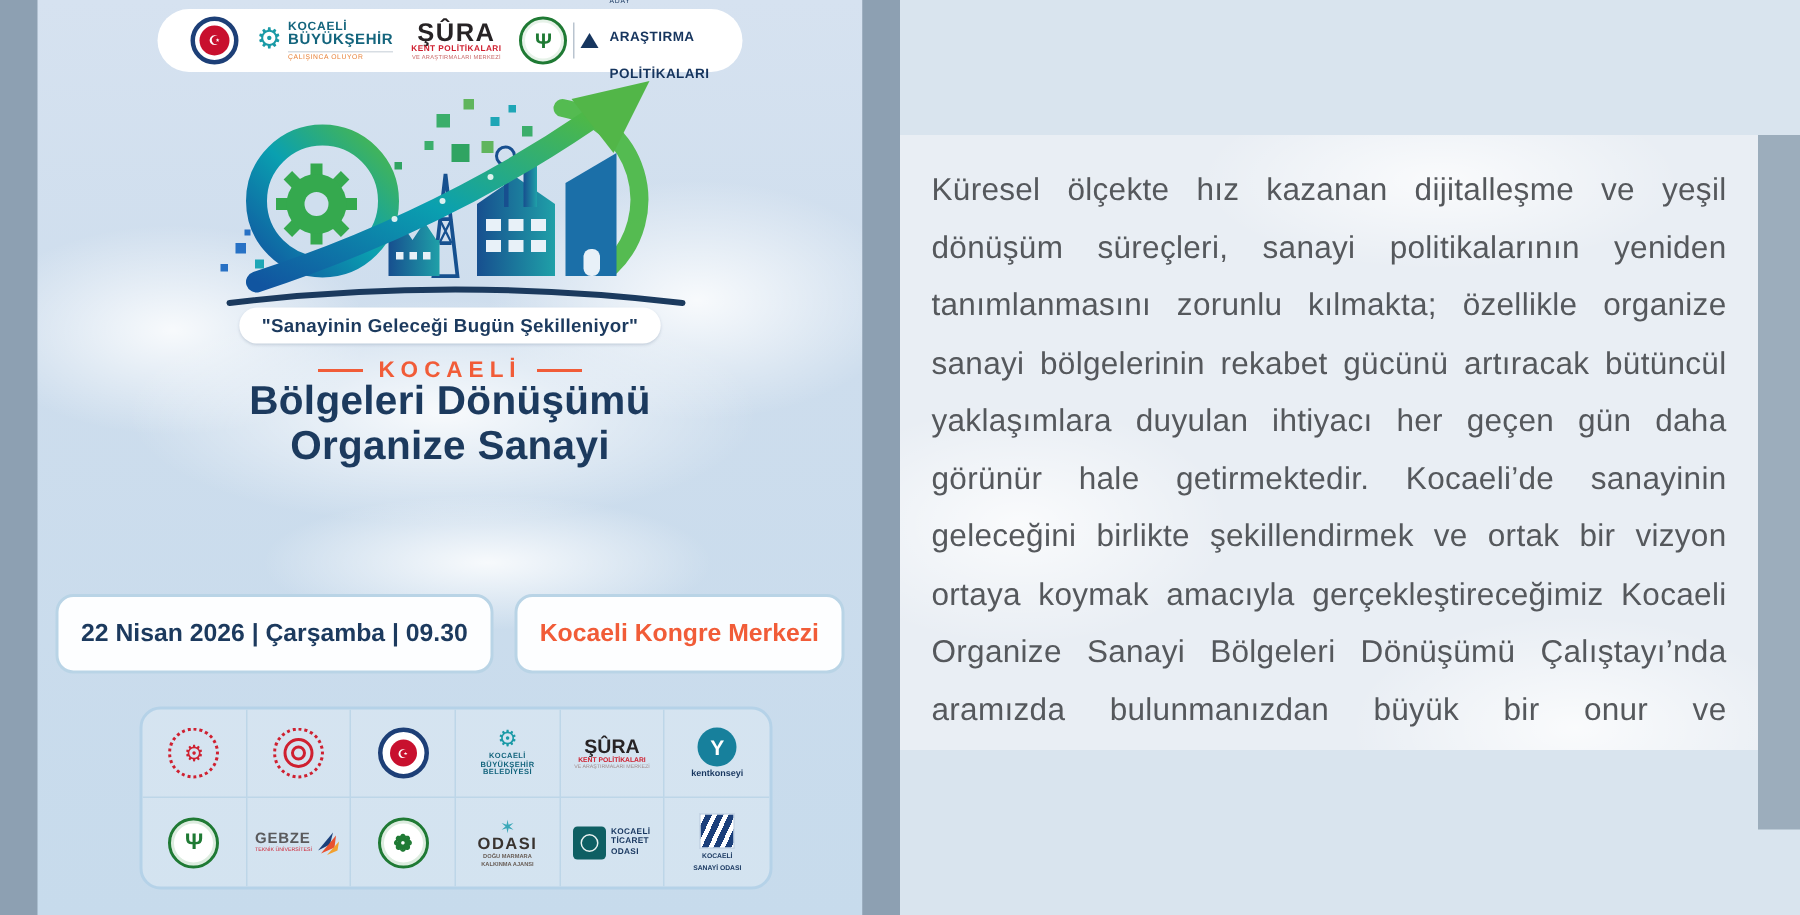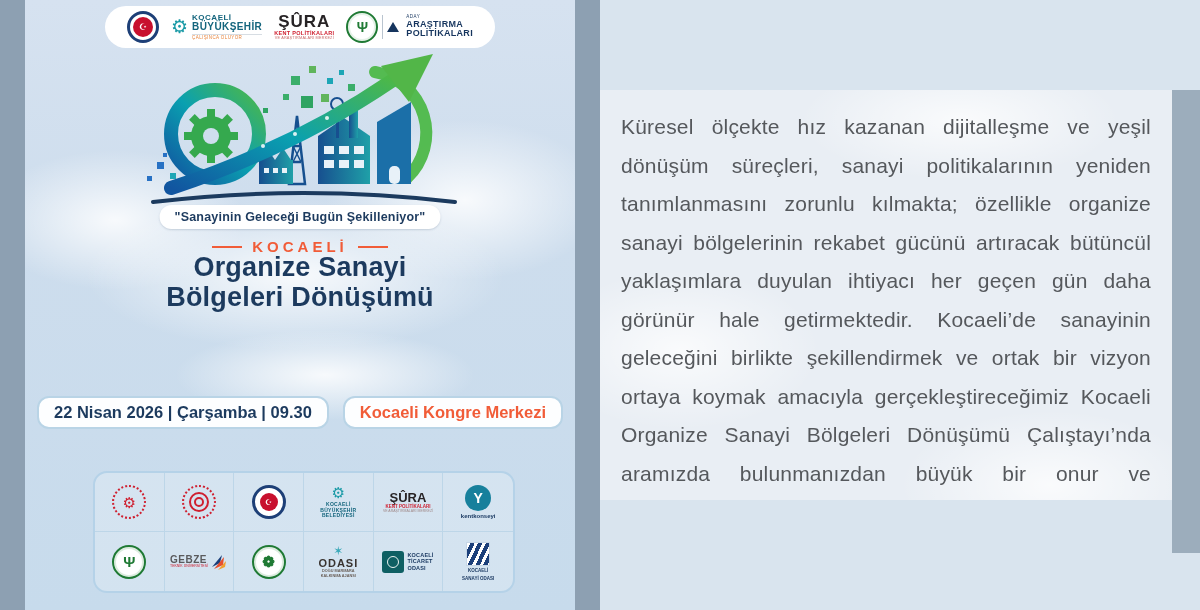--- a/index.html
+++ b/index.html
@@ -30,21 +30,21 @@
   .hb-l1 { font-size:8px; font-weight:bold; color:#14657d; letter-spacing:.5px; }
   .hb-l2 { font-size:10px; font-weight:bold; color:#14657d; letter-spacing:.4px; }
   .hb-tag { font-size:4.5px; color:#e8833a; letter-spacing:.4px; margin-top:1px; border-top:1px solid #d7dde3; padding-top:1px; }
   .sura-t { display:flex; flex-direction:column; line-height:1; align-items:center; }
   .sura-title { font-size:17px; font-weight:bold; color:#272325; letter-spacing:1px; }
   .sura-s1 { font-size:5.5px; font-weight:bold; color:#cf2030; letter-spacing:.3px; margin-top:1px; }
   .sura-s2 { font-size:3.8px; color:#c96a6a; letter-spacing:.2px; }
   .seal-green { border:2px solid #1f7a34; background:#fff; box-shadow:0 0 0 2px #e6f2e8 inset; }
   .seal-green .glyph { color:#1f7a34; font-weight:bold; font-size:14px; }
   .vline { width:1px; height:24px; background:#b9c4cf; }
-  .aru { display:flex; flex-direction:column; line-height:1.05; }
+  .aru { display:flex; flex-direction:column; line-height:1.05;gap:16px; }
   .aru-small { font-size:4.5px; color:#16355e; letter-spacing:.5px; }
   .aru-l { font-size:9px; font-weight:bold; color:#16355e; letter-spacing:.3px; }
   .tri-icon { width:0; height:0; border-left:6px solid transparent; border-right:6px solid transparent;
               border-bottom:10px solid #16355e; margin-right:3px; }
 
   #illustration { position:absolute; left:118px; top:50px; }
 
   #tagline-pill { position:absolute; left:275px; top:205px; transform:translateX(-50%);
                   background:#fff; border-radius:14px; padding:5px 15px; white-space:nowrap;
                   font-size:12.5px; font-weight:bold; color:#1c3a5e; letter-spacing:.2px;
@@ -56,21 +56,21 @@
 
   #poster-title { position:absolute; left:0; top:252px; width:550px; text-align:center;
                   color:#1c3a5e; font-weight:bold; font-size:27px; line-height:30px; letter-spacing:.2px; }
 
   #badge { position:absolute; left:275px; top:311px; transform:translateX(-50%);
            background:#f15c38; color:#fff; border-radius:10px; padding:4px 28px;
            font-size:26px; font-weight:bold; letter-spacing:3px; white-space:nowrap;
            box-shadow:0 2px 4px rgba(150,80,50,.3); }
 
   #info-row { position:absolute; left:0; top:396px; width:550px; display:flex; justify-content:center; gap:14px; }
-  .pill { background:#fdfeff; border:2px solid #b9d4e6; border-radius:12px; padding:5px 15px;
+  .pill { background:#fdfeff; border:2px solid #b9d4e6; border-radius:12px; padding:15px 15px;
           font-size:16.5px; font-weight:bold; white-space:nowrap; }
   #date-pill { color:#1c3a5e; }
   #venue-pill { color:#f15c38; }
 
   #partner-grid { position:absolute; left:68px; top:471px; width:422px; height:122px;
                   border:2px solid #b5d2e8; border-radius:14px; overflow:hidden;
                   display:grid; grid-template-columns:repeat(6,1fr); grid-template-rows:1fr 1fr;
                   background:rgba(235,244,250,.35); }
   .pcell { border-right:1px solid #bdd6e8; border-bottom:1px solid #bdd6e8;
            display:flex; flex-direction:column; align-items:center; justify-content:center; gap:2px; padding:2px; }
@@ -259,22 +259,22 @@
 
     <div id="tagline-pill">"Sanayinin Geleceği Bugün Şekilleniyor"</div>
 
     <div id="kocaeli-row">
       <span class="dash"></span>
       <span id="kocaeli-label">KOCAELİ</span>
       <span class="dash"></span>
     </div>
 
     <div id="poster-title">
+      <div>Bölgeleri Dönüşümü</div>
       <div>Organize Sanayi</div>
-      <div>Bölgeleri Dönüşümü</div>
     </div>
 
 
     <div id="info-row">
       <div id="date-pill" class="pill">22 Nisan 2026 | Çarşamba | 09.30</div>
       <div id="venue-pill" class="pill">Kocaeli Kongre Merkezi</div>
     </div>
 
     <div id="partner-grid">
       <div class="pcell">

